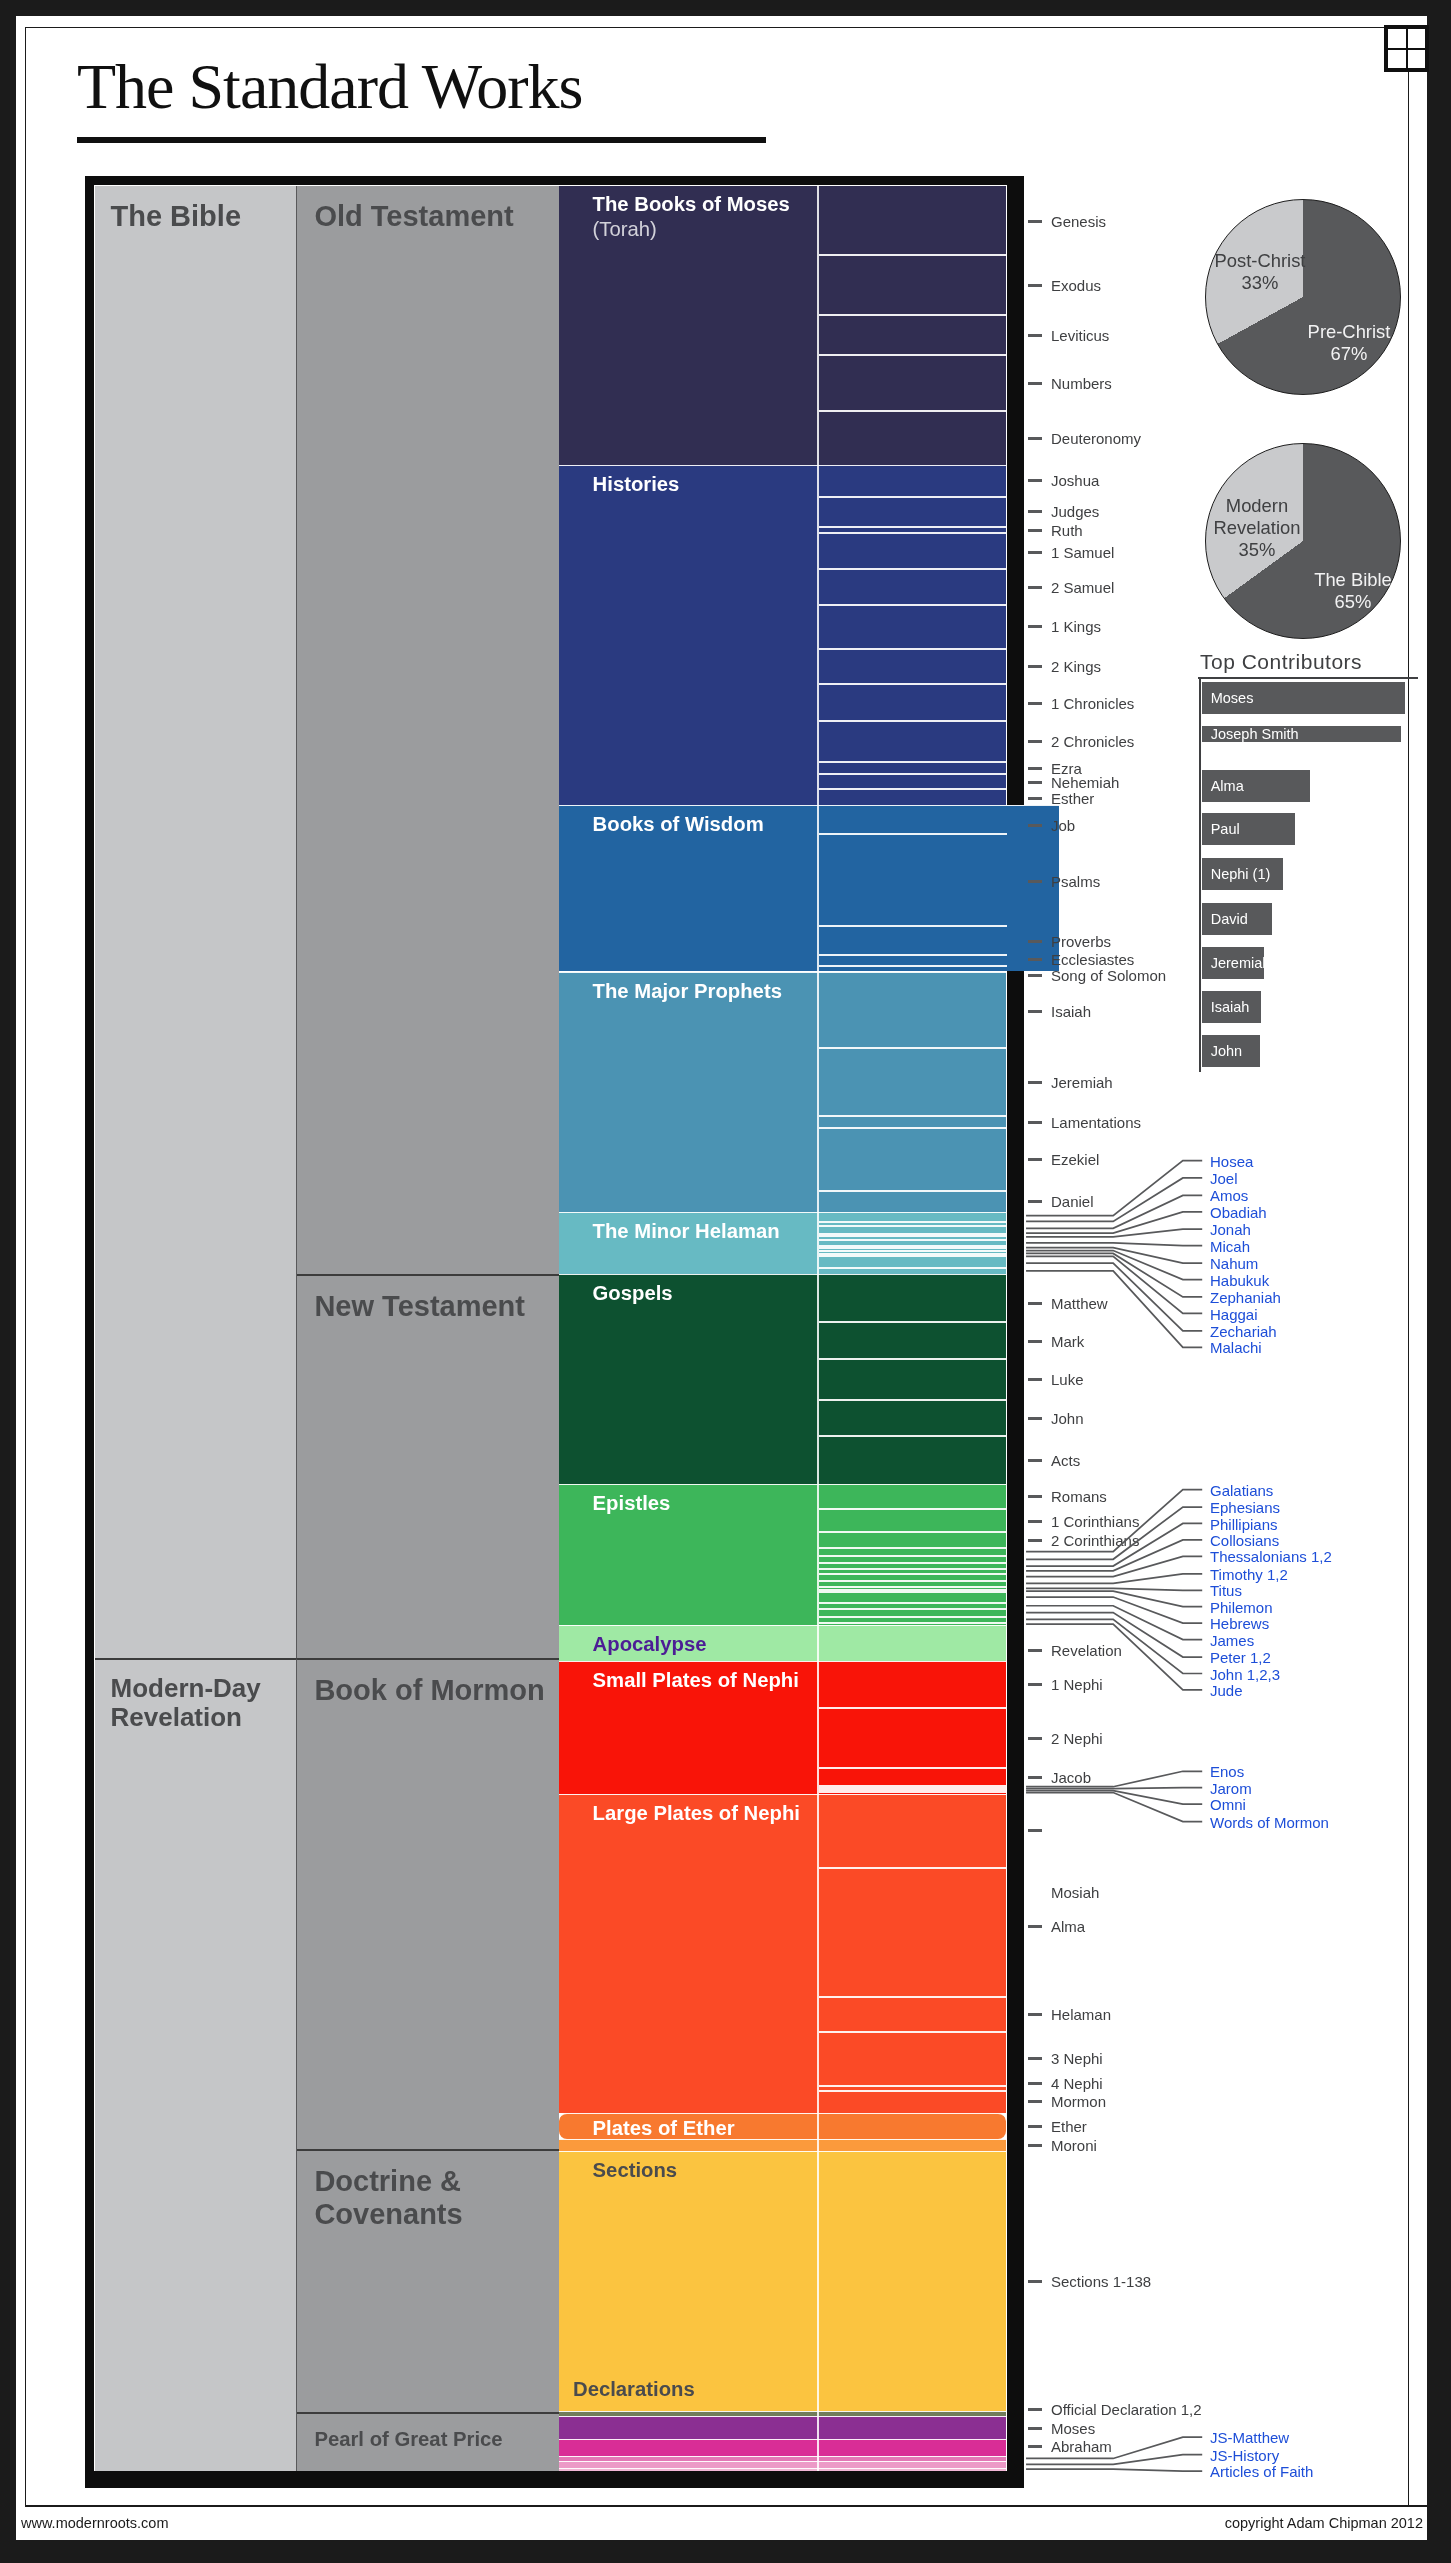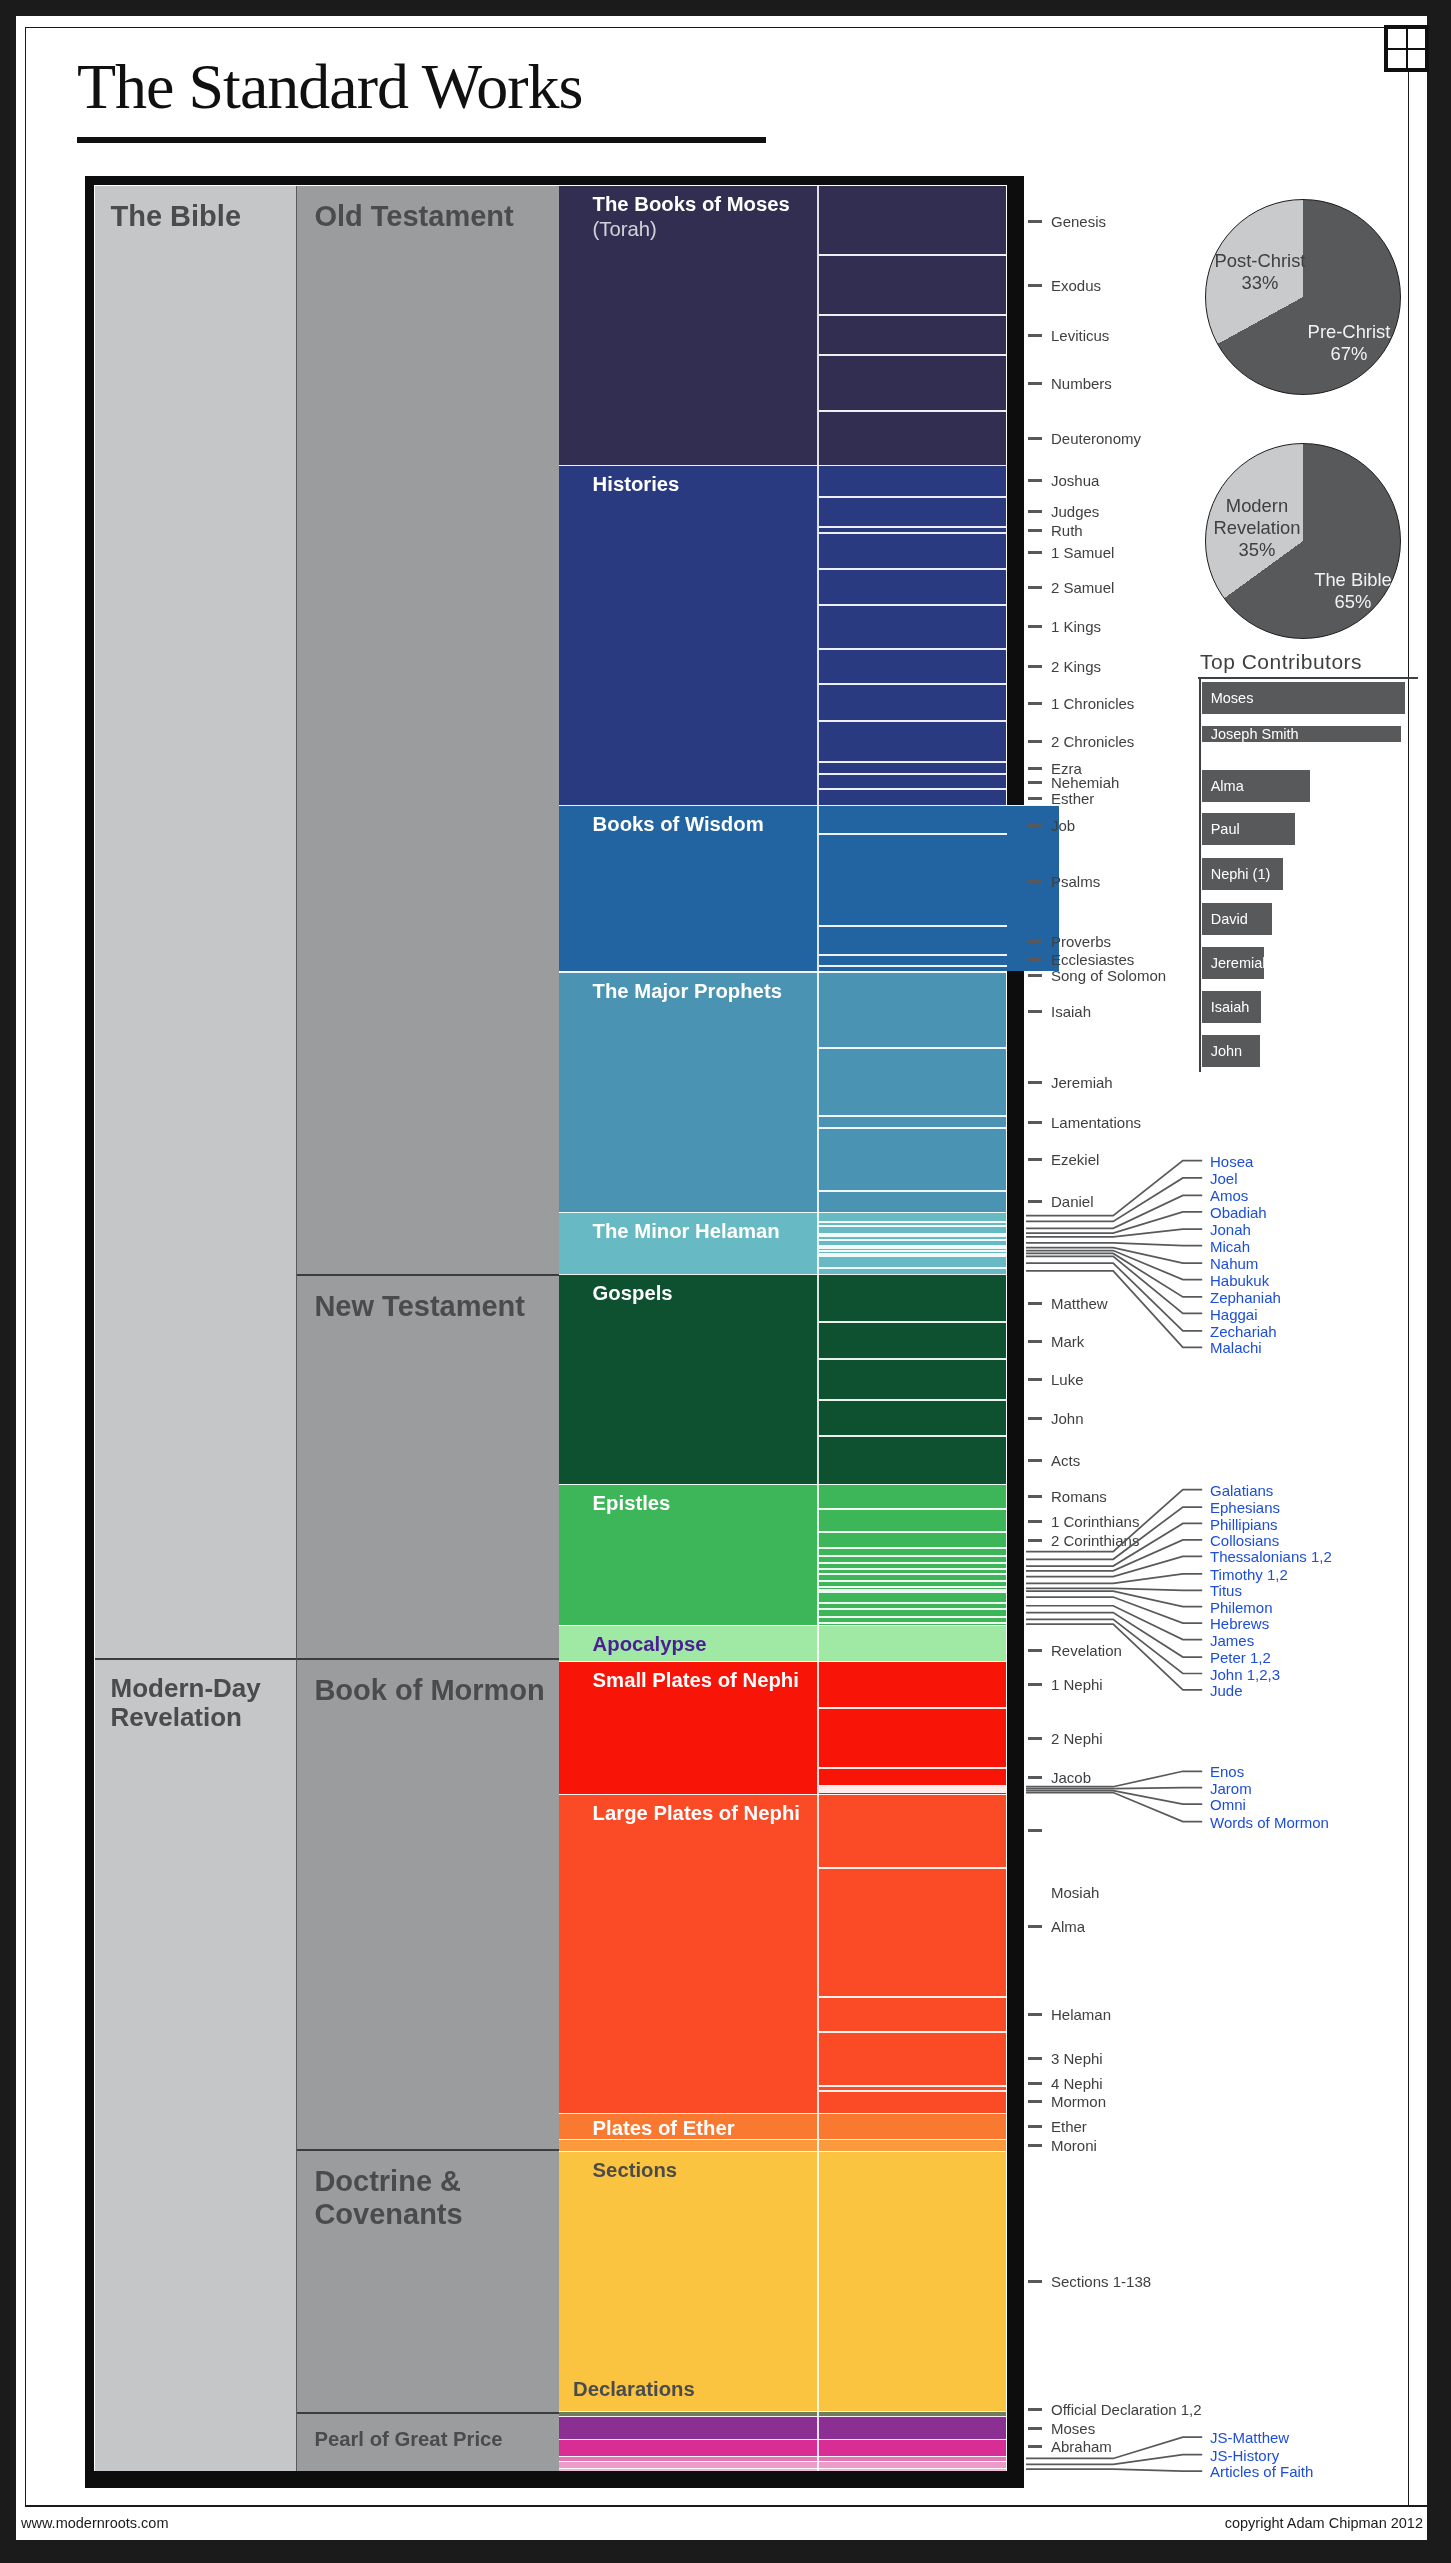--- a/index.html
+++ b/index.html
@@ -108,21 +108,21 @@
       </div>
       <div class="section" style="left: 559px; top: 1625px; width: 447px; height: 36px; background: rgb(159, 233, 164); border-top: 1.9px solid rgba(255, 255, 255, 0.92); box-sizing: border-box;">
         <div class="seclbl" style="color: #4c1d95; padding-top: 5.8px;">Apocalypse</div>
       </div>
       <div class="section" style="left: 559px; top: 1661px; width: 447px; height: 133px; background: rgb(249, 20, 8); border-top: 1.9px solid rgba(255, 255, 255, 0.92); box-sizing: border-box;">
         <div class="seclbl" style="color: rgb(255, 255, 255); padding-top: 5.8px;">Small Plates of Nephi</div>
       </div>
       <div class="section" style="left: 559px; top: 1794px; width: 447px; height: 319px; background: rgb(251, 74, 38); border-top: 1.9px solid rgba(255, 255, 255, 0.92); box-sizing: border-box;">
         <div class="seclbl" style="color: rgb(255, 255, 255); padding-top: 5.8px;">Large Plates of Nephi</div>
       </div>
-      <div class="section" style="left: 559px; top: 2113px; width: 447px; height: 26px; background: rgb(248, 121, 47); border-top: 1.9px solid rgba(255, 255, 255, 0.92); box-sizing: border-box;">
+      <div class="section" style="left: 559px; top: 2113px; width: 447px; height: 26px; background: rgb(248, 121, 47); border-top: 1.9px solid rgba(255, 255, 255, 0.92); box-sizing: border-box; border-radius: 8px;">
         <div class="seclbl" style="color: rgb(255, 255, 255); padding-top: 1.9px;">Plates of Ether</div>
       </div>
       <div class="section" style="left: 559px; top: 2139px; width: 447px; height: 11.6px; background: rgb(251, 154, 60); border-top: 1.9px solid rgba(255, 255, 255, 0.92); box-sizing: border-box;"></div>
       <div class="section" style="left: 559px; top: 2151px; width: 447px; height: 260px; background: rgb(251, 196, 64); border-top: 1.9px solid rgba(255, 255, 255, 0.92); box-sizing: border-box;">
         <div class="seclbl" style="color: rgb(74, 75, 77); padding-top: 5.8px;">Sections</div>
       </div>
       <div class="seclbl" style="left: 573px; top: 2377px; color: rgb(74, 75, 77); padding: 0px;">Declarations</div>
       <div class="section" style="left: 559px; top: 2411px; width: 447px; height: 4.8px; background: rgb(113, 124, 90); border-top: 1.9px solid rgba(255, 255, 255, 0.92); box-sizing: border-box;"></div>
       <div class="section" style="left: 559px; top: 2416px; width: 447px; height: 23px; background: rgb(139, 47, 146); border-top: 1.9px solid rgba(255, 255, 255, 0.92); box-sizing: border-box;"></div>
       <div class="section" style="left: 559px; top: 2439px; width: 447px; height: 16.5px; background: rgb(217, 45, 150); border-top: 1.9px solid rgba(255, 255, 255, 0.92); box-sizing: border-box;"></div>

